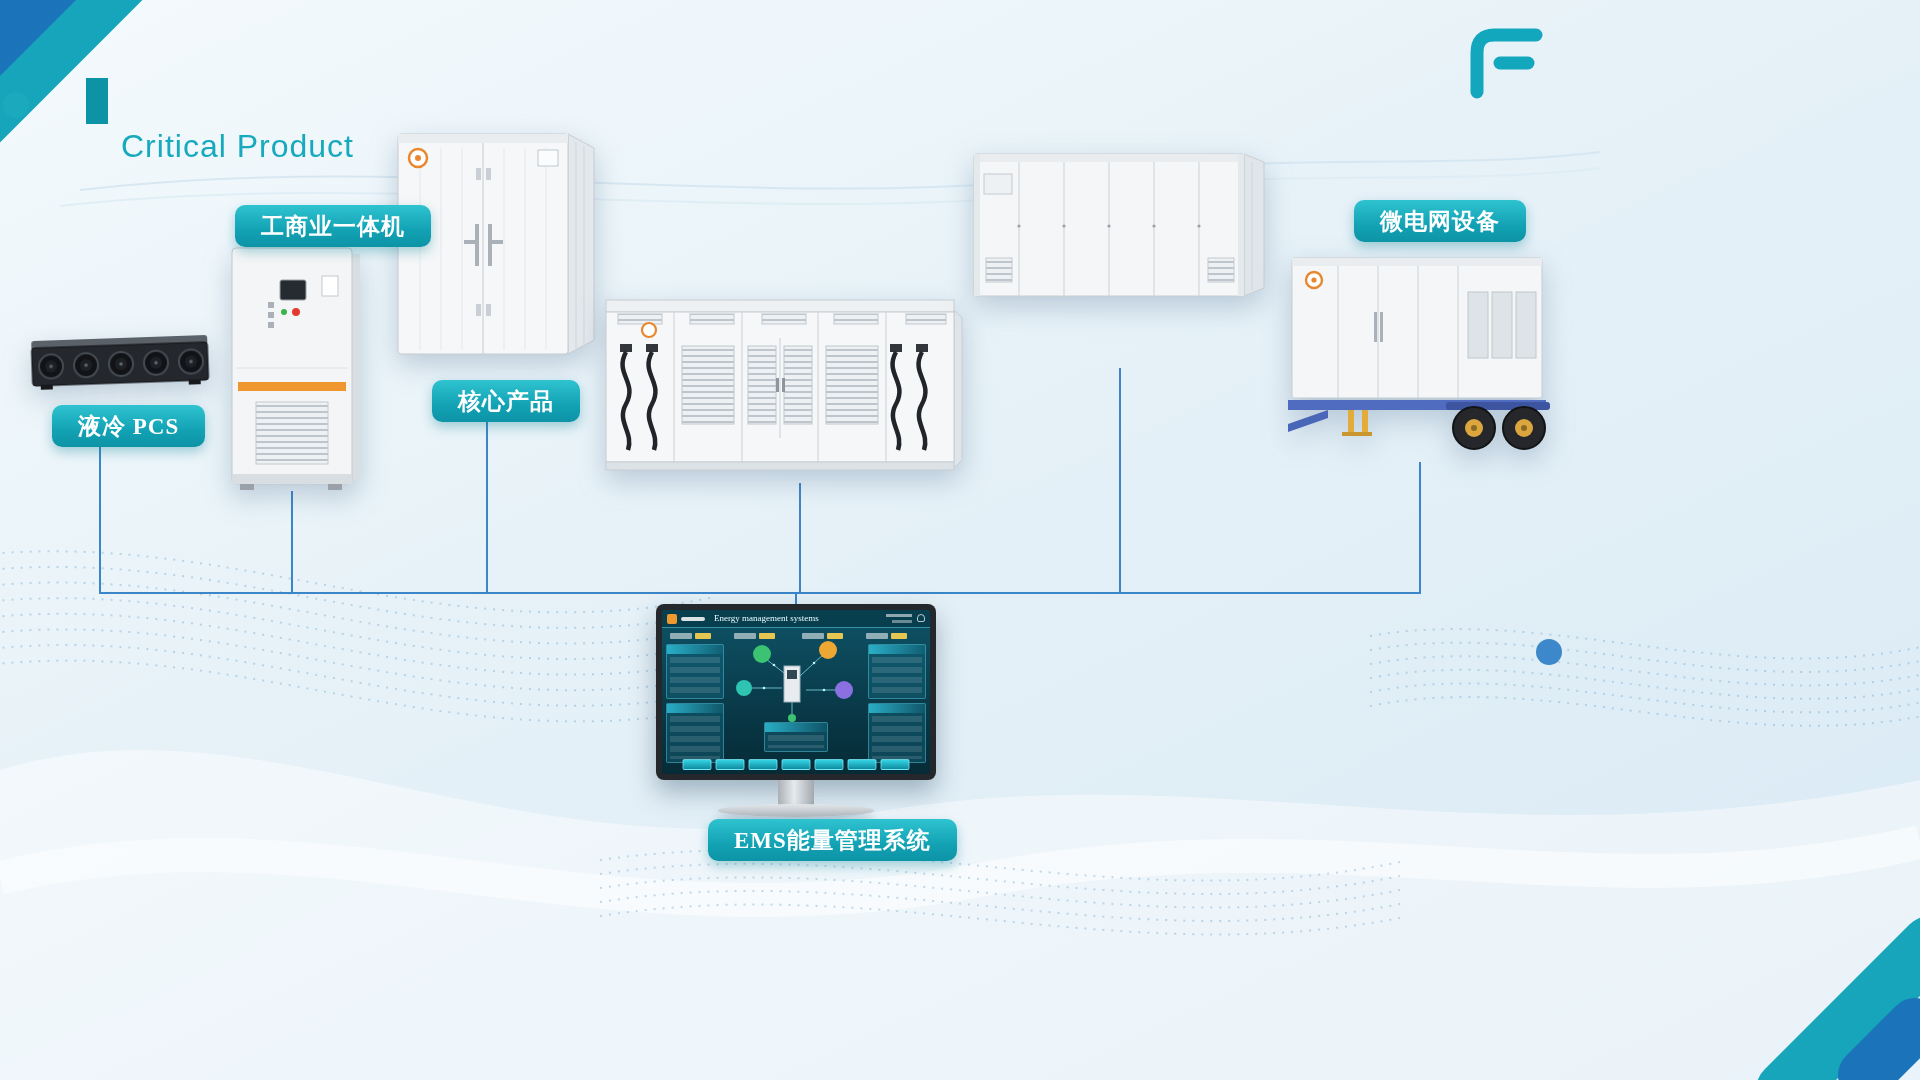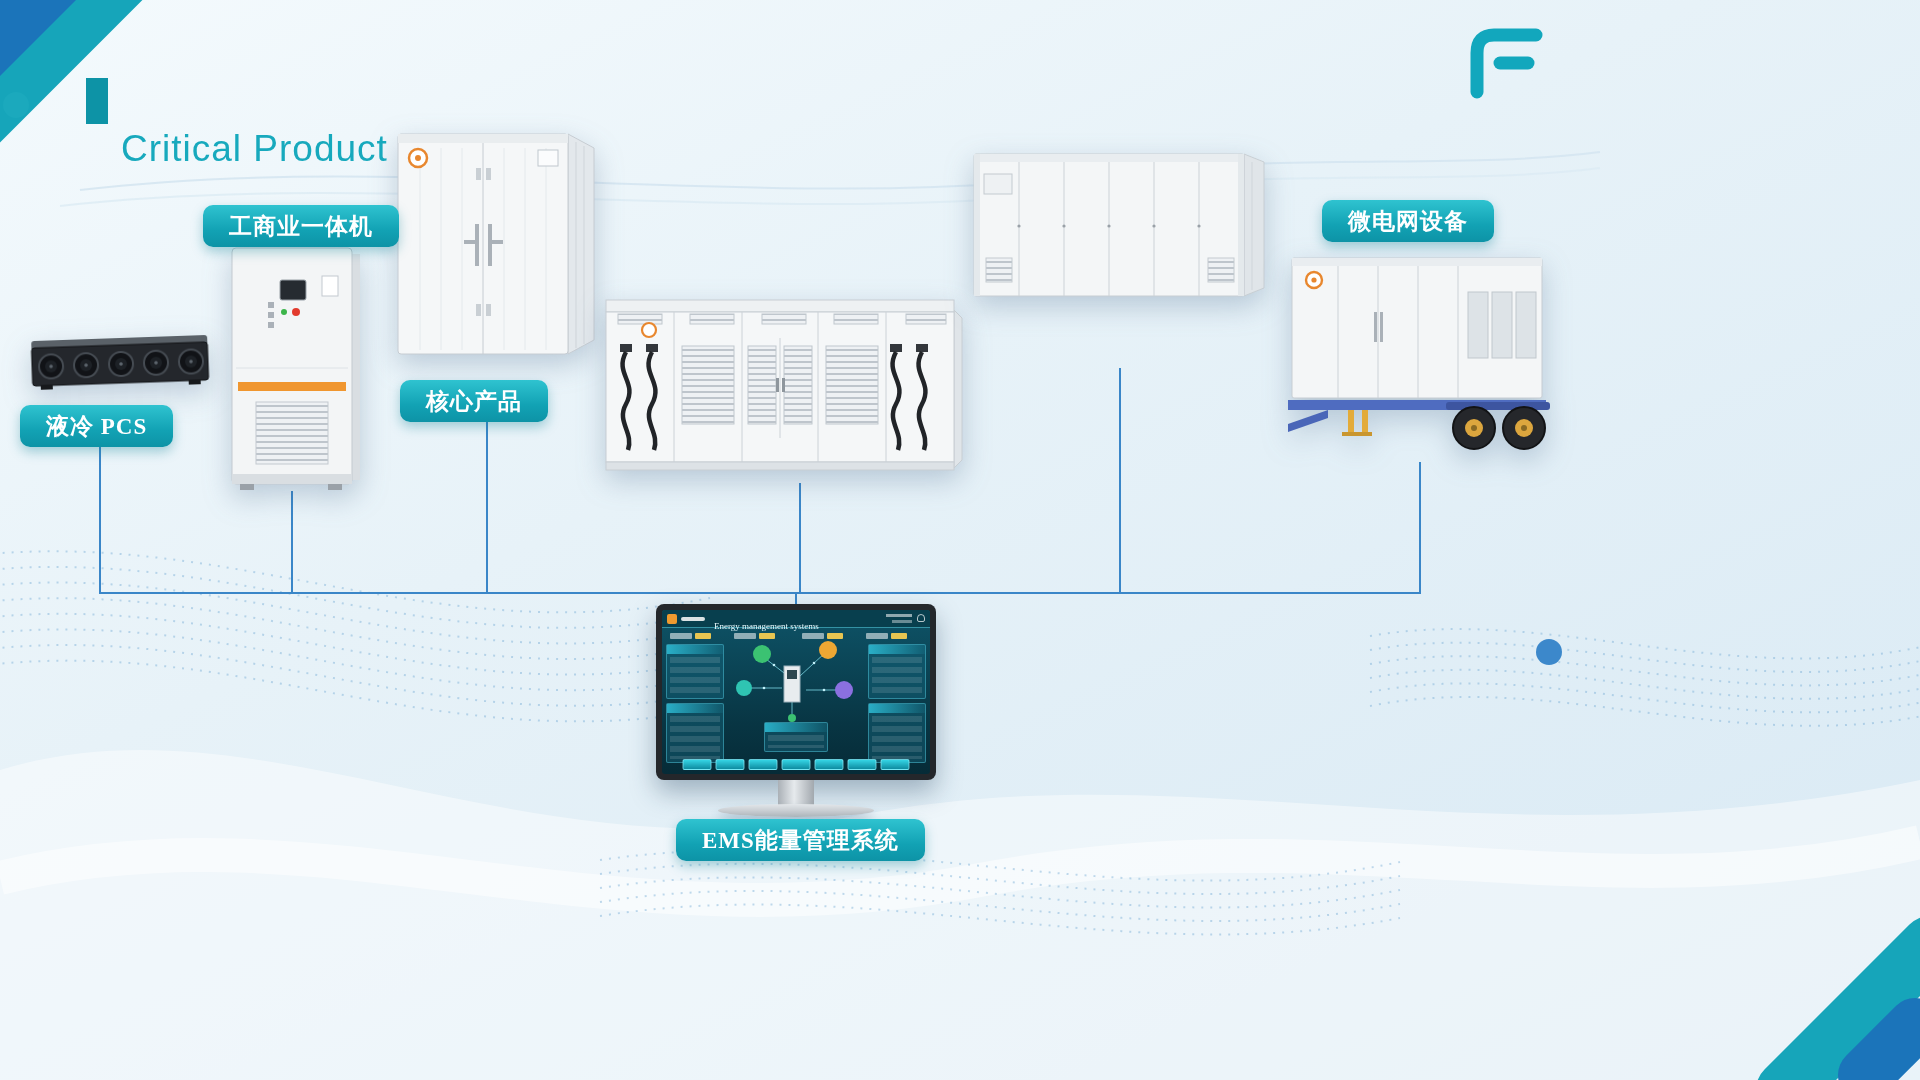--- a/index.html
+++ b/index.html
@@ -6,28 +6,28 @@
   html,body { width:1920px; height:1080px; }
   body { font-family:"Liberation Sans", sans-serif; }
   #stage { position:relative; width:1920px; height:1080px; overflow:hidden;
            background:linear-gradient(155deg,#f4fafd 0%,#e7f2f8 40%,#d8e9f4 100%); }
 
   .abs { position:absolute; }
 
   
   .title-bar { position:absolute; left:86px; top:78px; width:22px; height:46px; background:#0d93a6; z-index:5; }
   .title-cn  { position:absolute; left:121px; top:64px; font-size:49px; font-weight:bold; color:#0ba3b6; letter-spacing:5px; z-index:5; }
-  .title-en  { position:absolute; left:121px; top:128px; font-size:37px; color:#17a9bd; letter-spacing:1px; z-index:5; }
+  .title-en  { position:absolute; left:121px; top:128px; font-size:32px; color:#17a9bd; letter-spacing:1px; z-index:5; }
 
   
   .pill { position:absolute; display:inline-flex; align-items:center; justify-content:center;
           height:42px; padding:0 26px; white-space:nowrap;
           background:linear-gradient(180deg,#2fc3d0 0%,#12a2b4 60%,#0d93a6 100%);
           color:#ffffff; font-family:"Liberation Serif", serif; font-weight:bold; font-size:23px;
-          letter-spacing:1px; border-radius:10px; box-shadow:0 5px 12px rgba(13,130,150,.35); z-index:6; }
+          letter-spacing:1px; border-radius:10px; box-shadow:0 5px 12px rgba(13,130,150,.35); z-index:6;margin-left:32px; }
 
   .device { position:absolute; z-index:3; filter:drop-shadow(0 10px 14px rgba(60,95,130,.28)); }
 
   
   .vline { position:absolute; width:2px; background:#3a86c8; z-index:2; }
   .hline { position:absolute; height:2px; background:#3a86c8; z-index:2; }
 
   
   .corner-svg { position:absolute; z-index:4; }
   .edge-dot { position:absolute; left:1536px; top:639px; width:26px; height:26px; border-radius:50%;
@@ -42,21 +42,21 @@
   .monitor-neck { width:36px; height:26px; margin:0 auto;
                   background:linear-gradient(90deg,#aab0b6,#e6eaed 45%,#a2a8ae); }
   .monitor-base { width:156px; height:13px; margin:-2px auto 0; border-radius:50%;
                   background:linear-gradient(180deg,#e3e7ea,#b0b6bc); box-shadow:0 6px 10px rgba(60,95,130,.3); }
 
   .scr-header { position:absolute; left:0; top:0; right:0; height:18px; background:rgba(8,62,76,.92);
                 border-bottom:1px solid rgba(90,215,235,.55); }
   .scr-logo { position:absolute; left:5px; top:4px; width:10px; height:10px; background:#ef9a2f; border-radius:2px; }
   .scr-logobar { position:absolute; left:19px; top:7px; width:24px; height:4px; background:rgba(255,255,255,.85); border-radius:2px; }
   .scr-title { position:absolute; left:52px; top:3px; font-size:9px; color:#e9fbff;
-               font-family:"Liberation Serif", serif; white-space:nowrap;margin-top:8px; }
+               font-family:"Liberation Serif", serif; white-space:nowrap; }
   .scr-time1 { position:absolute; right:18px; top:4px; width:26px; height:3px; background:rgba(255,255,255,.55); }
   .scr-time2 { position:absolute; right:18px; top:10px; width:20px; height:3px; background:rgba(255,255,255,.4); }
   .scr-bell { position:absolute; right:5px; top:4px; width:8px; height:8px;
               border:1px solid rgba(255,255,255,.7); border-radius:50% 50% 2px 2px; }
 
   .tb { position:absolute; top:23px; height:6px; display:flex; gap:3px; }
   .tb .tb-l { width:22px; height:6px; background:rgba(255,255,255,.55); border-radius:1px; }
   .tb .tb-v { width:16px; height:6px; background:rgba(255,211,80,.9); border-radius:1px; }
 
   .panel { position:absolute; background:rgba(22,105,128,.42); border:1px solid rgba(88,208,230,.45); border-radius:2px; }

